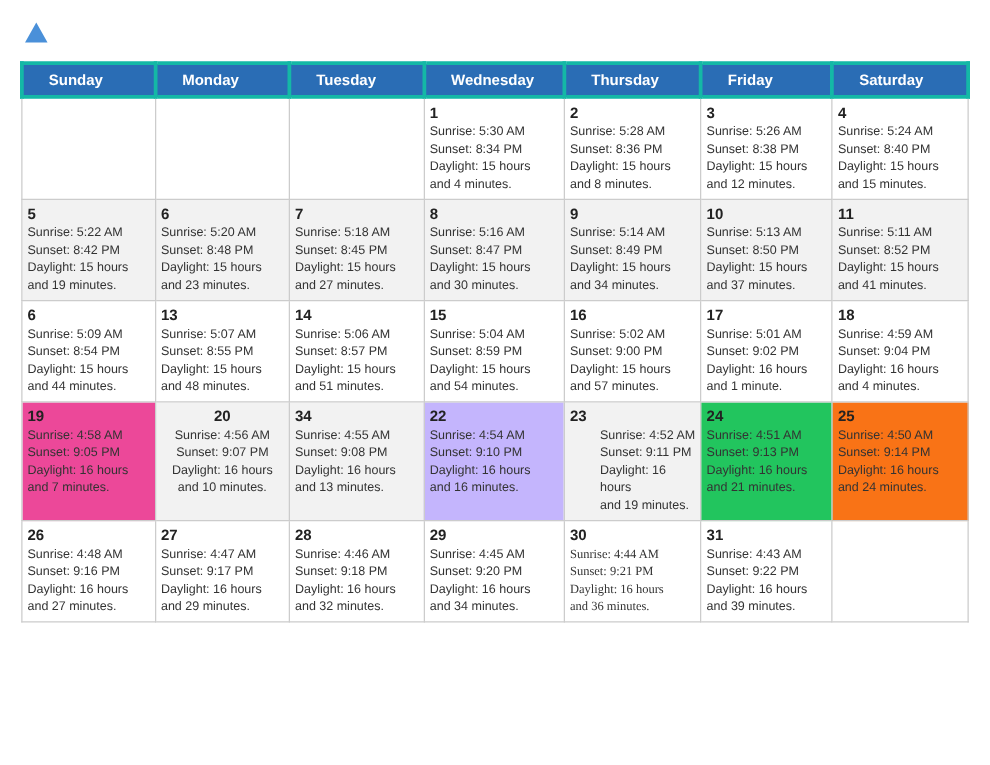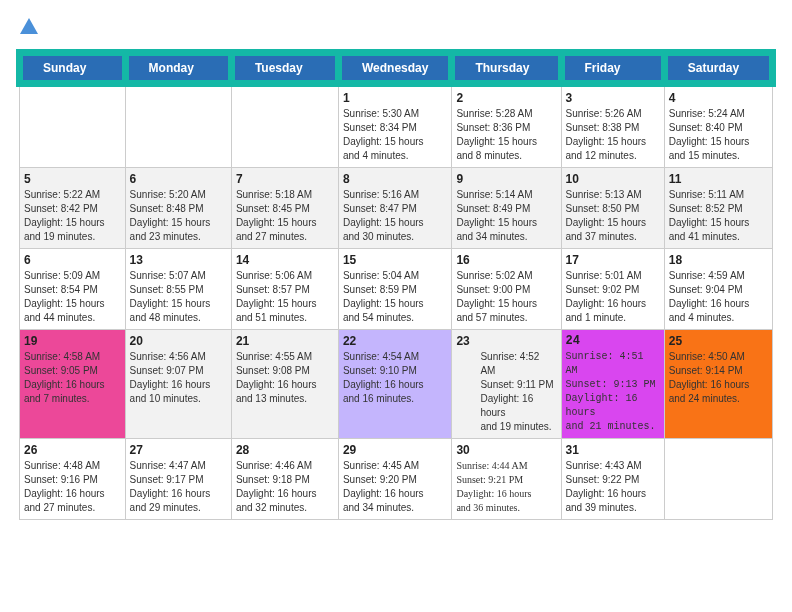--- a/index.html
+++ b/index.html
@@ -37,21 +37,21 @@
       width: 100%;
       border-collapse: collapse;
       font-size: 10.5px;
     }
     .calendar th {
       background: #2a6db5;
       color: #fff;
       padding: 5px 20px;
       text-align: left;
       font-size: 12px;
-      border: 7px solid #14b8a6;
+      border: 3px solid #14b8a6;
     }
     .calendar td {
       border: 1px solid #ccc;
       vertical-align: top;
       padding: 4px;
       width: 113px;
       min-height: 70px;
       background: #fff;
     }
     .calendar tr:nth-child(even) td {
@@ -243,49 +243,49 @@
         </td>
       </tr>
       <tr>
         <td style="background: #ec4899;">
           <span class="day-num">19</span>
           <div class="day-info" style="white-space: pre-line;">Sunrise: 4:58 AM
 Sunset: 9:05 PM
 Daylight: 16 hours
 and 7 minutes.</div>
         </td>
-        <td style="background: rgb(242, 242, 242);">
+        <td style="background: rgb(242, 242, 242); text-align: center;">
           <span class="day-num">20</span>
           <div class="day-info" style="white-space: pre-line;">Sunrise: 4:56 AM
 Sunset: 9:07 PM
 Daylight: 16 hours
 and 10 minutes.</div>
         </td>
         <td style="background: rgb(242, 242, 242);">
-          <span class="day-num">21</span>
+          <span class="day-num">34</span>
           <div class="day-info" style="white-space: pre-line;">Sunrise: 4:55 AM
 Sunset: 9:08 PM
 Daylight: 16 hours
 and 13 minutes.</div>
         </td>
         <td style="background: #c4b5fd;">
           <span class="day-num">22</span>
           <div class="day-info" style="white-space: pre-line;">Sunrise: 4:54 AM
 Sunset: 9:10 PM
 Daylight: 16 hours
 and 16 minutes.</div>
         </td>
         <td style="background: rgb(242, 242, 242);">
           <span class="day-num">23</span>
           <div class="day-info" style="white-space: pre-line; margin-left: 24px;">Sunrise: 4:52 AM
 Sunset: 9:11 PM
 Daylight: 16 hours
 and 19 minutes.</div>
         </td>
-        <td style="background: #d946ef; font-family: Liberation Mono, monospace;">
+        <td style="background: #22c55e;">
           <span class="day-num">24</span>
           <div class="day-info" style="white-space: pre-line;">Sunrise: 4:51 AM
 Sunset: 9:13 PM
 Daylight: 16 hours
 and 21 minutes.</div>
         </td>
         <td style="background: #f97316;">
           <span class="day-num">25</span>
           <div class="day-info" style="white-space: pre-line;">Sunrise: 4:50 AM
 Sunset: 9:14 PM

